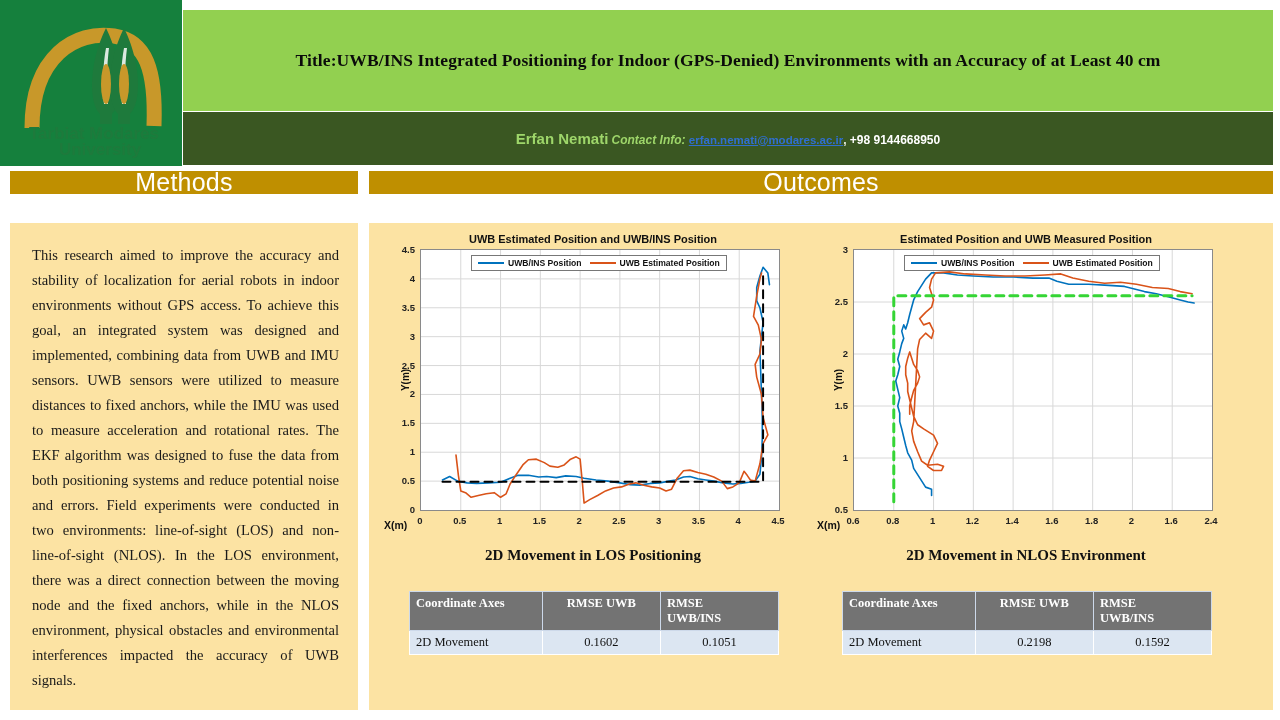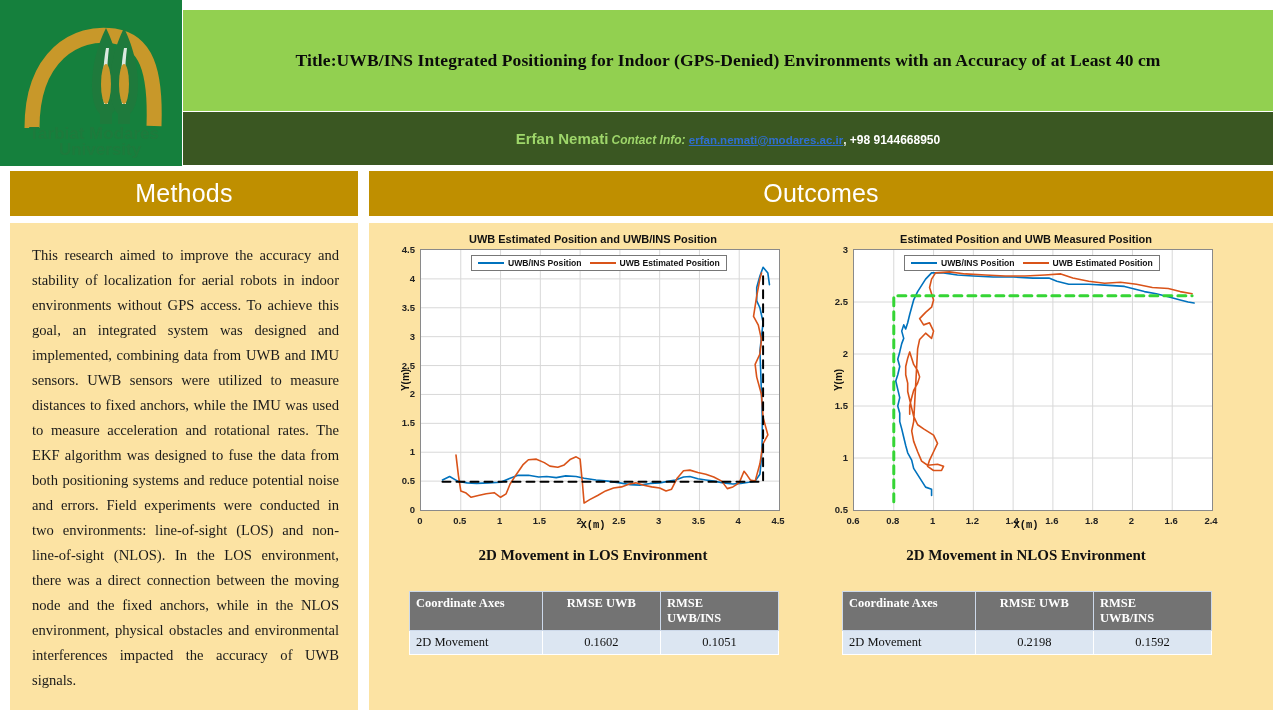--- a/index.html
+++ b/index.html
@@ -27,21 +27,21 @@
   }
   .contact-inner{font-size:13px;white-space:nowrap;}
   .author{font-family:"Liberation Sans",sans-serif;font-weight:bold;color:#9ed66a;font-size:15px;}
   .ci-label{font-family:"Liberation Sans",sans-serif;font-style:italic;font-weight:bold;color:#9ed66a;font-size:12px;}
   .email{font-family:"Liberation Sans",sans-serif;font-weight:bold;font-size:11.5px;color:#2f6fd0;text-decoration:underline;}
   .comma{color:#e9eee3;font-family:"Liberation Sans",sans-serif;font-weight:bold;font-size:12px;}
   .phone{font-family:"Liberation Sans",sans-serif;font-weight:bold;font-size:12px;color:#ffffff;}
 
   
   .sec-head{
-    position:absolute;height:45px;background:#bf8f00;
+    position:absolute;height:23px;background:#bf8f00;
     display:flex;align-items:center;justify-content:center;
   }
   .sec-head span{
     font-family:"Liberation Sans",sans-serif;font-size:25px;color:#ffffff;
     letter-spacing:.2px;
   }
   #sec-methods{left:10px;top:171px;width:348px;}
   #sec-outcomes{left:369px;top:171px;width:904px;}
 
   
@@ -65,22 +65,22 @@
     position:absolute;left:0;top:2px;width:418px;text-align:center;
     font-family:"Liberation Sans",sans-serif;font-weight:bold;font-size:11px;color:#111;
   }
   .plotwrap{position:absolute;left:36px;top:18px;width:360px;height:262px;}
   .plot{position:absolute;left:0;top:0;width:100%;height:100%;background:#ffffff;border:1px solid #8a8a8a;box-sizing:border-box;}
   .ylab{
     position:absolute;left:-26px;top:50%;transform:translateY(-50%) rotate(-90deg);
     transform-origin:center;font-family:"Liberation Sans",sans-serif;font-weight:bold;font-size:10px;color:#111;
   }
   .xlab{
-    position:absolute;left:0;top:288px;width:418px;text-align:center;
-    font-family:Liberation Mono, monospace;font-weight:bold;font-size:10.5px;color:#111;
+    position:absolute;left:0;top:288px;width:418px;text-align:left;
+    font-family:Liberation Sans, sans-serif;font-weight:bold;font-size:10.5px;color:#111;
   }
   .ytick{position:absolute;right:100%;margin-right:5px;transform:translateY(-50%);
     font-family:"Liberation Sans",sans-serif;font-weight:bold;font-size:9.5px;color:#222;white-space:nowrap;}
   .xtick{position:absolute;top:100%;margin-top:4px;transform:translateX(-50%);
     font-family:"Liberation Sans",sans-serif;font-weight:bold;font-size:9.5px;color:#222;white-space:nowrap;}
   .legendbox{
     position:absolute;background:#fff;border:1px solid #777;
     display:flex;align-items:center;gap:8px;padding:2px 6px;
     font-family:"Liberation Sans",sans-serif;font-weight:bold;font-size:8.6px;color:#111;white-space:nowrap;
   }
@@ -214,21 +214,21 @@
                 <span>UWB/INS Position</span>
               </div>
               <div class="lg-item">
                 <span class="lg-swatch" style="background: rgb(217, 83, 25);"></span>
                 <span>UWB Estimated Position</span>
               </div>
             </div>
           </div>
         <div class="xlab">X(m)</div>
       </div>
-      <div class="fig-caption">2D Movement in LOS Environment</div>
+      <div class="fig-caption">2D Movement in LOS Positioning</div>
       <table class="rmse-table">
         <thead>
           <tr>
             <th style="width:36%">Coordinate Axes</th>
             <th class="c" style="width:32%">RMSE UWB</th>
             <th style="width:32%">
               <span class="hdr-2line">RMSE</span>
               <span class="hdr-2line">UWB/INS</span>
             </th>
           </tr>

